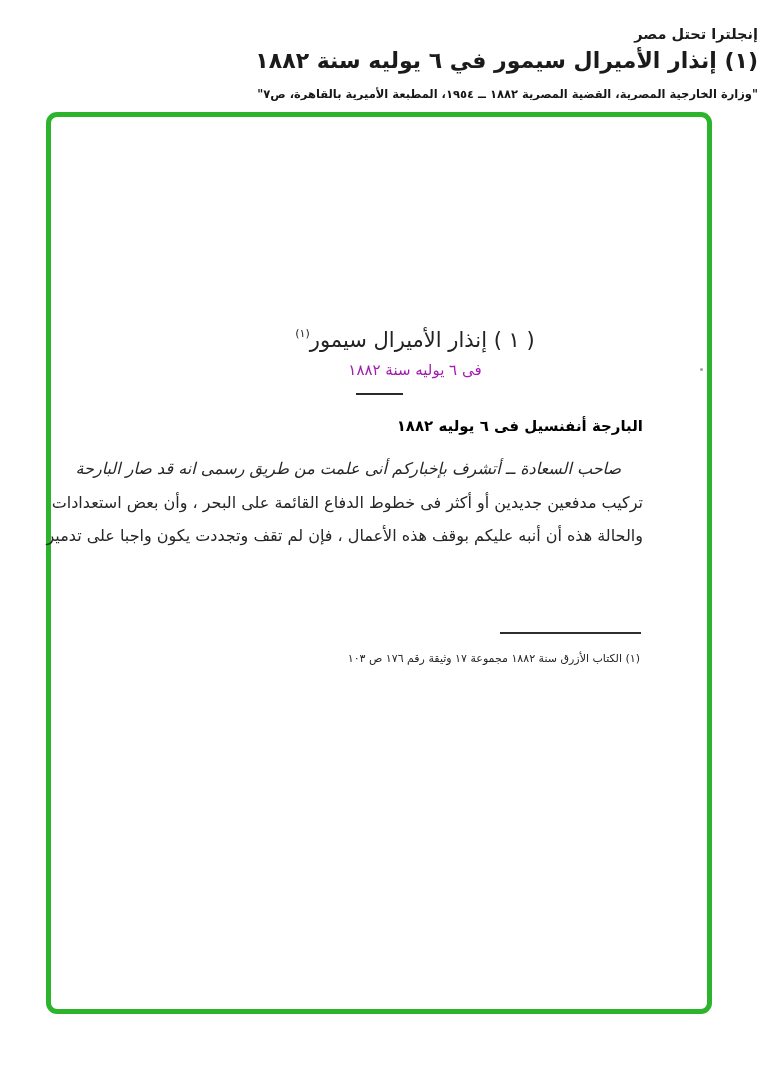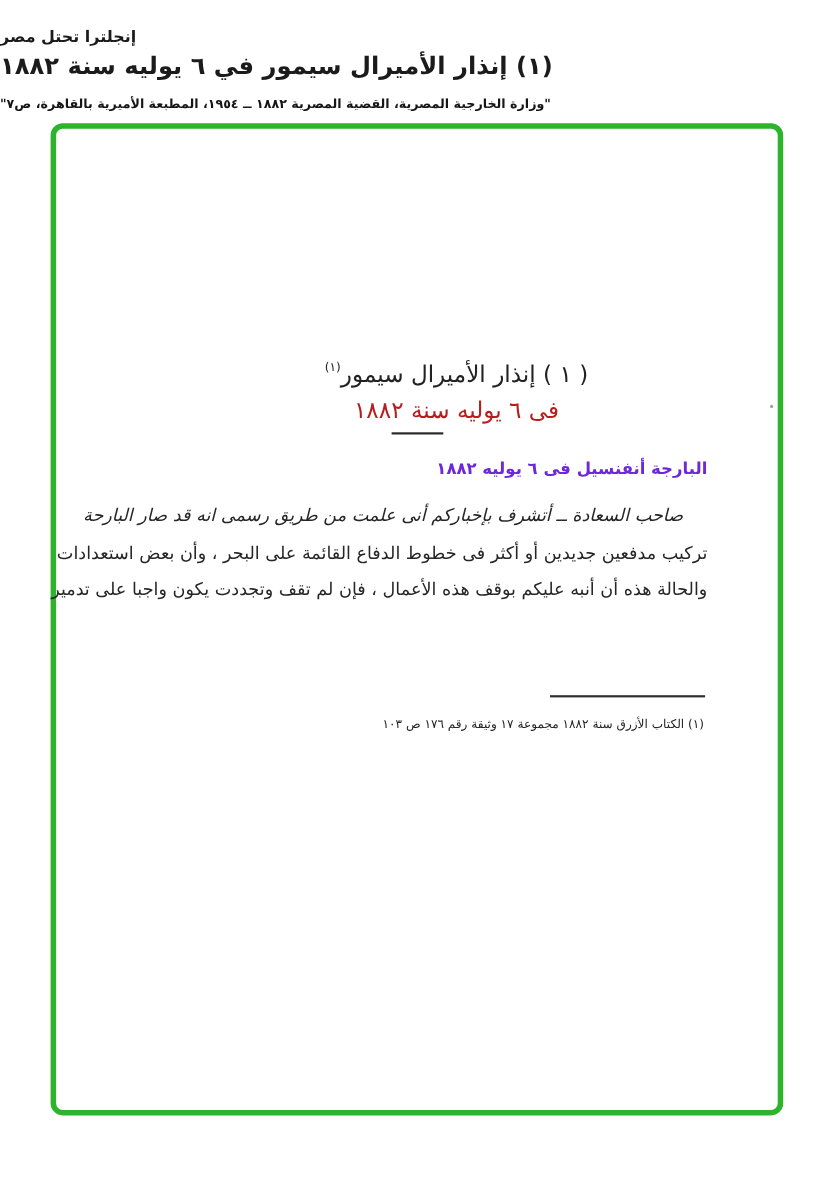--- a/index.html
+++ b/index.html
@@ -7,21 +7,21 @@
     position: relative;
     width: 758px;
     height: 1078px;
     background: #ffffff;
     font-family: "DejaVu Sans", sans-serif;
     color: #1b1b1b;
     overflow: hidden;
   }
 
   
-  .hdr { position: absolute; left: 0; width: 758px; text-align: left; direction: rtl; font-weight: bold; }
+  .hdr { position: absolute; left: 0; width: 758px; text-align: right; direction: rtl; font-weight: bold; }
   .hdr1 { top: 26px; font-size: 14.5px; letter-spacing: 0.5px; }
   .hdr2 { top: 48px; font-size: 22px; }
   .hdr3 { top: 87px; font-size: 11.5px; color: #161616; }
 
   
   .frame {
     position: absolute;
     left: 46px; top: 112px;
     width: 656px; height: 892px;
     border: 5px solid #2cb42c;
@@ -32,31 +32,31 @@
   
   .doc-title {
     position: absolute; top: 328px; left: 120px; width: 590px;
     text-align: center; direction: rtl;
     font-size: 21px; color: #222;
   }
   .doc-title sup { font-size: 11px; position: relative; top: -2px; }
   .doc-subtitle {
     position: absolute; top: 361px; left: 120px; width: 590px;
     text-align: center; direction: rtl;
-    font-size: 21px; color: #b91c1c;
+    font-size: 15px; color: #a21caf;
   }
   .title-rule {
     position: absolute; top: 393px; left: 356px; width: 47px;
     border-top: 2px solid #2a2a2a;
   }
 
   
   .dateline {
     position: absolute; top: 417px; right: 115px;
-    direction: rtl; font-weight: bold; font-size: 15px; color: #6d28d9;
+    direction: rtl; font-weight: bold; font-size: 15px; color: #000000;
   }
 
   
   .para {
     position: absolute; top: 452px; left: 97px; width: 546px;
     direction: rtl; font-size: 16px; color: #262626;
   }
   .bline {
     display: block; height: 33.5px; line-height: 33.5px;
     white-space: nowrap;

